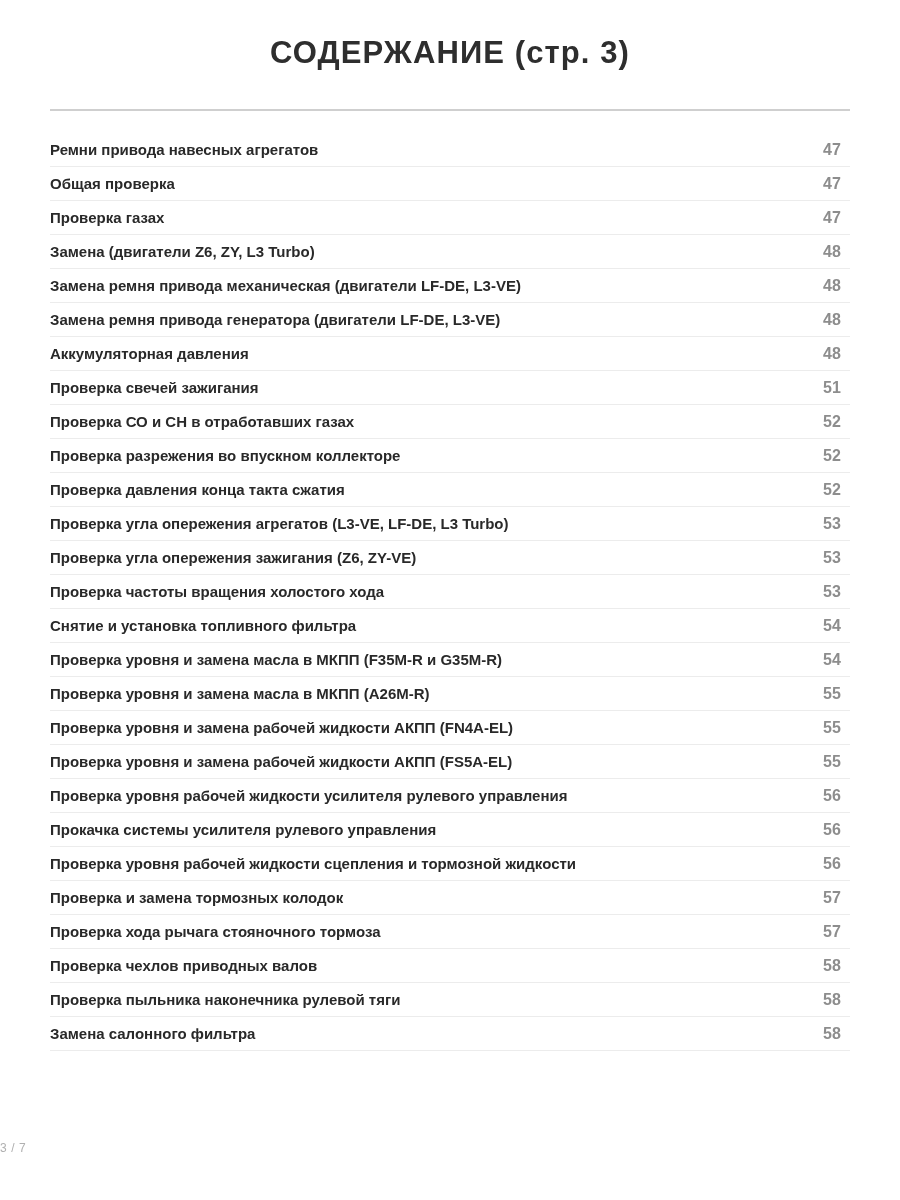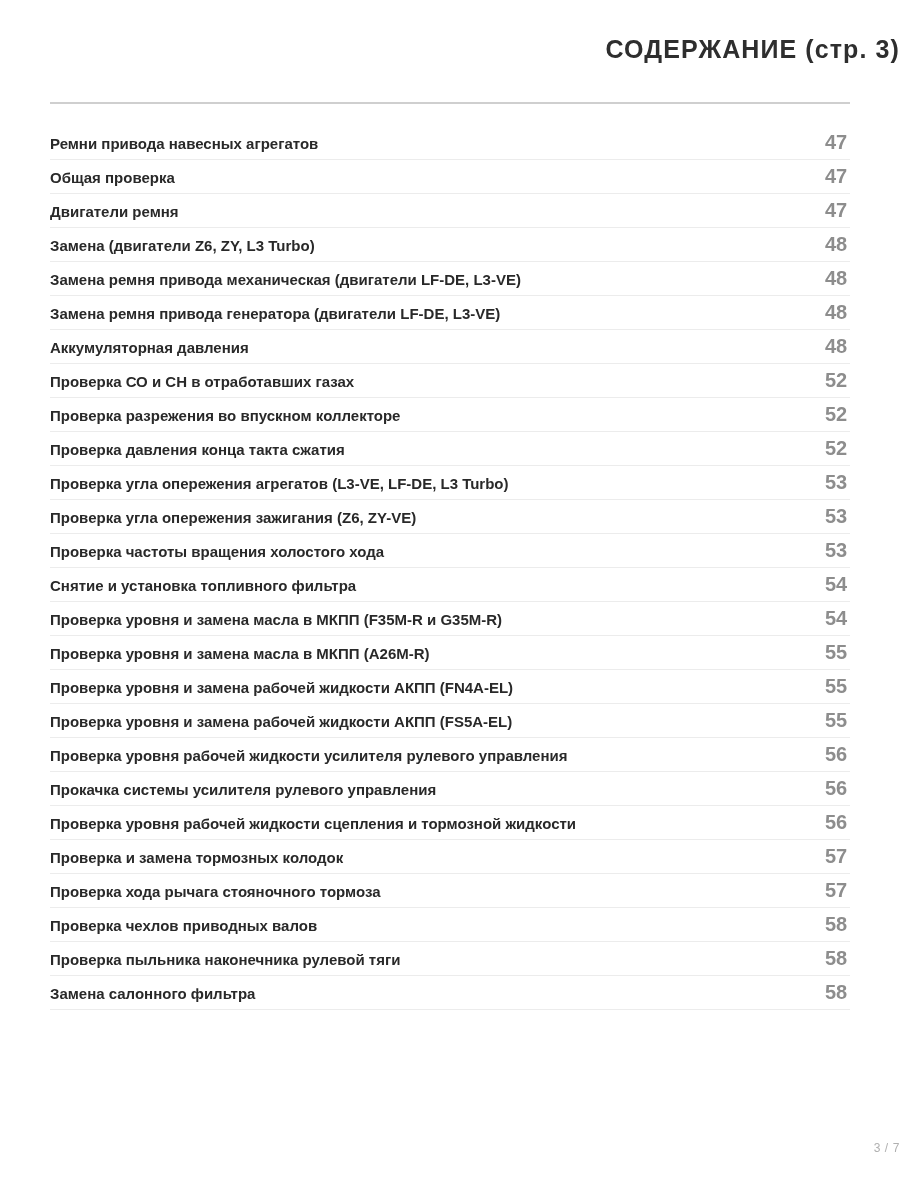--- a/index.html
+++ b/index.html
@@ -25,28 +25,27 @@
     display: flex;
     flex-direction: column;
   }
 
   
   .doc-header {
     padding-top: 34px;
     text-align: center;
   }
   .doc-title {
-    font-size: 25px;
+    font-size: 31px;
     font-weight: bold;
     letter-spacing: 1.1px;
     color: #2e2e2e;
     line-height: 1.2;
     margin: 0;
     white-space: pre;
-    text-align: right;
   }
   .header-rule {
     width: 800px;
     height: 2px;
     background: #cfcfcf;
     margin: 38px auto 0 auto;
   }
 
   
   .toc {
@@ -70,35 +69,35 @@
     font-size: 15px;
     color: #292929;
     line-height: 33px;
     white-space: nowrap;
     overflow: hidden;
     text-overflow: ellipsis;
     flex: 1 1 auto;
     padding-right: 20px;
   }
   .toc-page {
-    font-size: 20px;
+    font-size: 16px;
     color: #8d8d8d;
     line-height: 33px;
     flex: 0 0 auto;
-    text-align: center;
+    text-align: left;
     min-width: 26px;
   }
 
   
   .doc-footer {
     position: absolute;
     left: 0;
     right: 0;
     bottom: 44px;
-    text-align: right;
+    text-align: left;
   }
   .footer-pager {
     font-size: 12px;
     color: #b0b0b0;
     letter-spacing: 0.6px;
   }
 </style>
 </head>
 <body>
 
@@ -112,38 +111,42 @@
   <ul class="toc" id="toc-list">
       <li class="toc-row">
         <span class="toc-title">Ремни привода навесных агрегатов</span>
         <span class="toc-page">47</span>
       </li>
       <li class="toc-row">
         <span class="toc-title">Общая проверка</span>
         <span class="toc-page">47</span>
       </li>
       <li class="toc-row">
-        <span class="toc-title">Двигатели ремня</span>
+        <span class="toc-title">Проверка газах</span>
         <span class="toc-page">47</span>
       </li>
       <li class="toc-row">
         <span class="toc-title">Замена (двигатели Z6, ZY, L3 Turbo)</span>
         <span class="toc-page">48</span>
       </li>
       <li class="toc-row">
         <span class="toc-title">Замена ремня привода механическая (двигатели LF-DE, L3-VE)</span>
         <span class="toc-page">48</span>
       </li>
       <li class="toc-row">
         <span class="toc-title">Замена ремня привода генератора (двигатели LF-DE, L3-VE)</span>
         <span class="toc-page">48</span>
       </li>
       <li class="toc-row">
         <span class="toc-title">Аккумуляторная давления</span>
         <span class="toc-page">48</span>
+      </li>
+      <li class="toc-row">
+        <span class="toc-title">Проверка свечей зажигания</span>
+        <span class="toc-page">51</span>
       </li>
       <li class="toc-row">
         <span class="toc-title">Проверка СО и СН в отработавших газах</span>
         <span class="toc-page">52</span>
       </li>
       <li class="toc-row">
         <span class="toc-title">Проверка разрежения во впускном коллекторе</span>
         <span class="toc-page">52</span>
       </li>
       <li class="toc-row">

